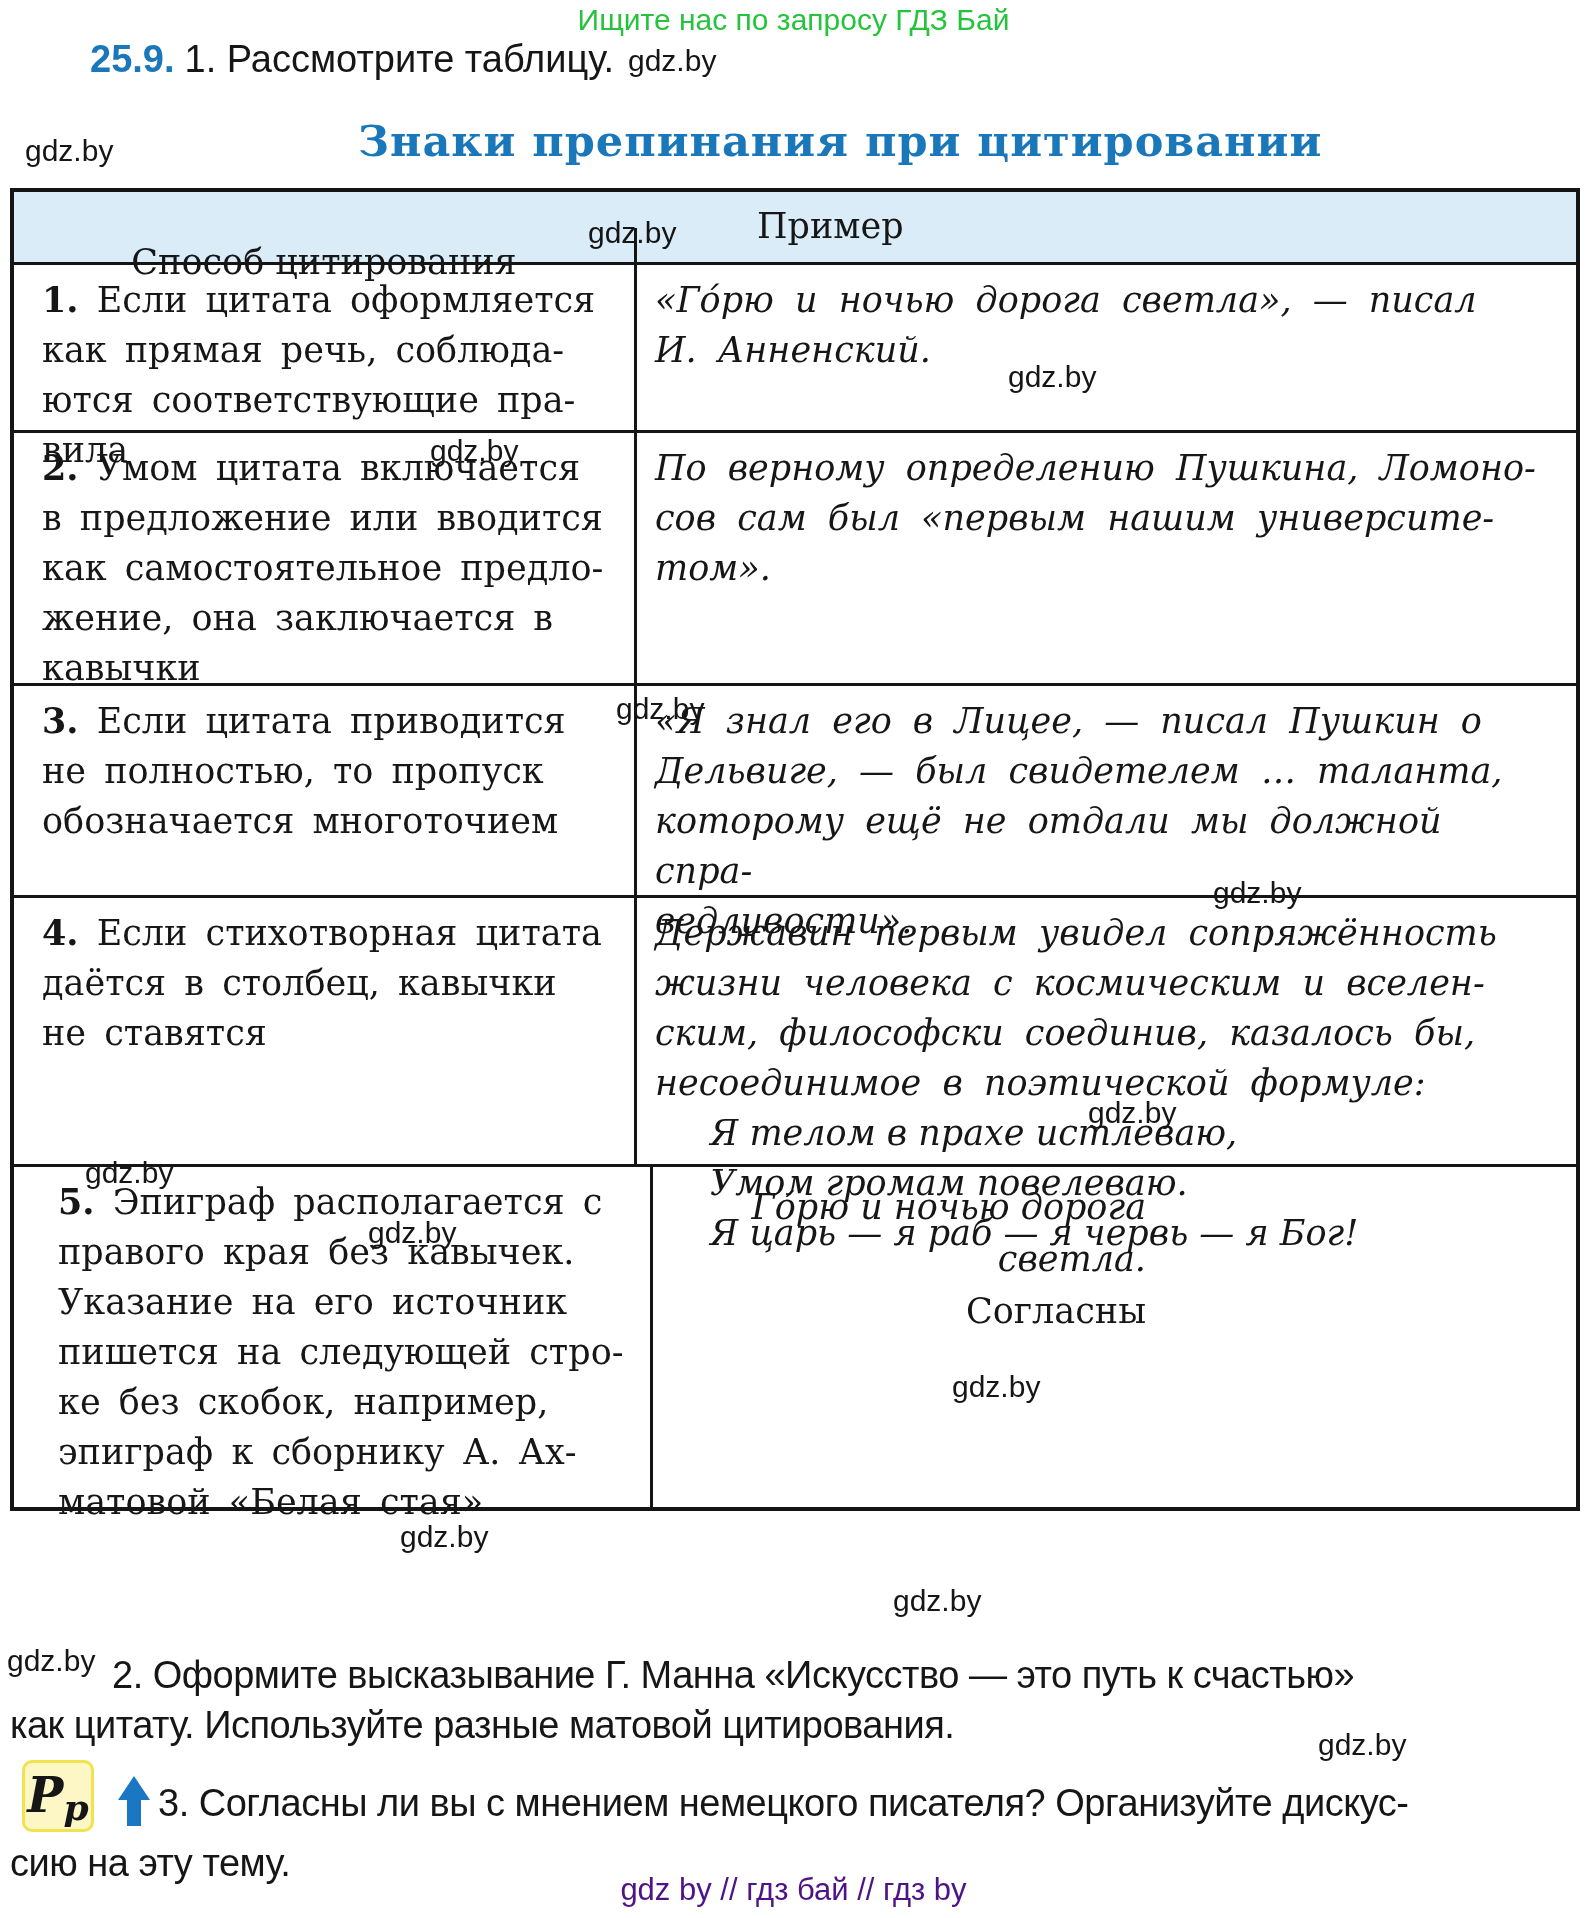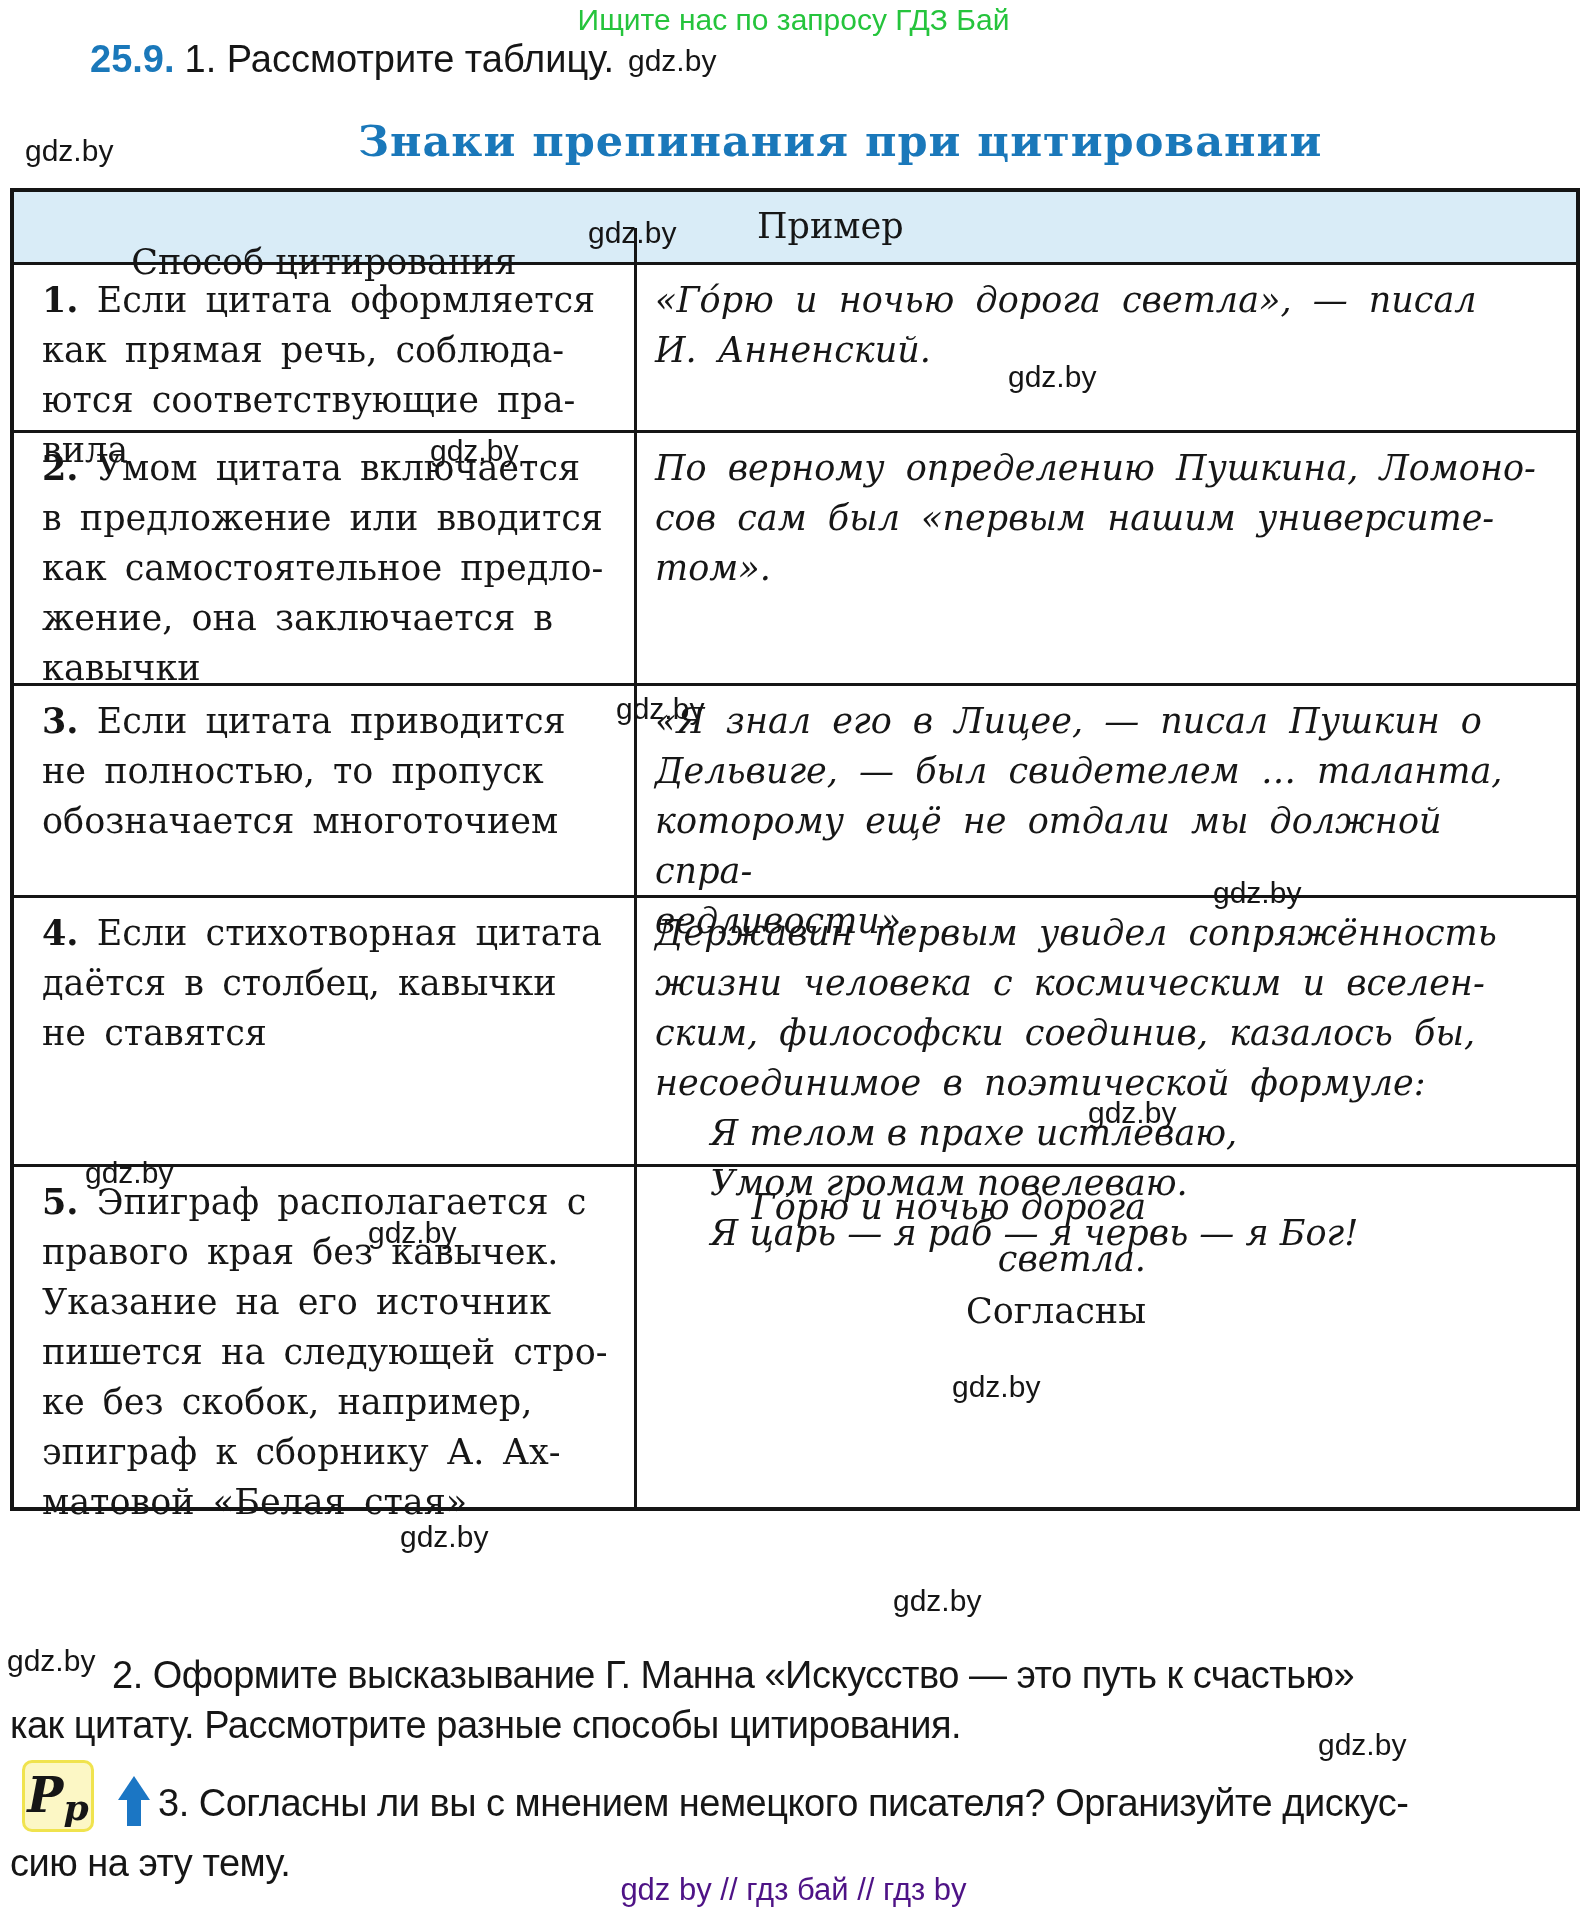--- a/index.html
+++ b/index.html
@@ -31,21 +31,21 @@
     border:4px solid #151515; background:#fff;
   }
   .thead { display:flex; height:73px; background:#d9ecf7; border-bottom:3px solid #151515; }
   .th-left {
     width:623px; border-right:3px solid #151515; text-align:center;
     font-size:35px; line-height:68px;margin-top:36px;
   }
   .th-right { flex:1; font-size:35px; line-height:68px; }
   .th-right span { padding-left:120px; }
   .trow { display:flex; border-bottom:3px solid #151515; }
-  .trow.last { border-bottom:none; }
+  .trow.last { border-bottom:none;padding-left:16px; }
   .r1{height:168px;} .r2{height:253px;} .r3{height:212px;} .r4{height:269px;} .r5{height:340px;}
   .cell-left {
     width:623px; border-right:3px solid #151515; padding:10px 8px 0 28px;
     font-size:35px; line-height:50px; word-spacing:7px;
   }
   .num { font-weight:bold; }
   .mrest { white-space:pre-line; }
   .cell-right { flex:1; padding:10px 20px 0 18px; font-size:35px; line-height:50px; }
   .ex { font-style:italic; white-space:pre-line; word-spacing:10px; }
   .verse { font-style:italic; white-space:pre-line; margin-left:55px; word-spacing:normal; }
@@ -168,21 +168,21 @@
       <div class="cell-right">
         <div class="epi-wrap">
           <div class="epi-line">Го́рю и ночью дорога светла.</div>
           <div class="epi-author">Согласны</div>
         </div>
       </div>
     </div>
   </div>
 
   <div class="task-sans" style="left:112px; top:1654px;">2. Оформите высказывание Г. Манна «Искусство — это путь к счастью»</div>
-  <div class="task-sans" style="left:10px; top:1704px;">как цитату. Рассмотрите разные способы цитирования.</div>
+  <div class="task-sans" style="left:10px; top:1704px;">как цитату. Используйте разные матовой цитирования.</div>
 
   <div class="badge">
     <span class="bR">Р</span><span class="br">р</span>
   </div>
   <span class="arrow">
     <span class="arrow-head"></span>
     <span class="arrow-stem"></span>
   </span>
 
   <div class="task-sans" style="left:158px; top:1782px;">3. Согласны ли вы с мнением немецкого писателя? Организуйте дискус-</div>

